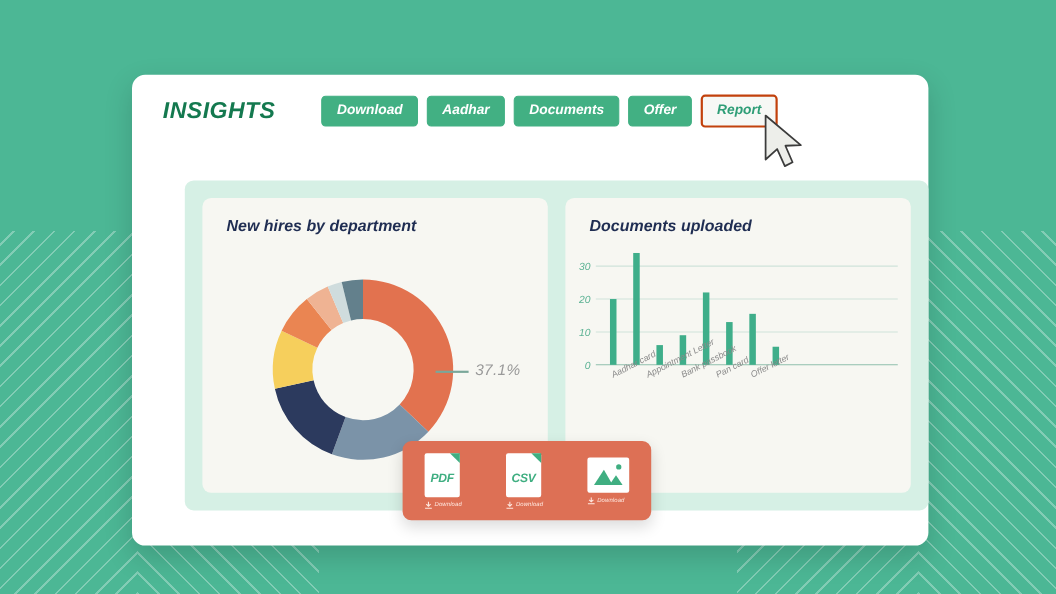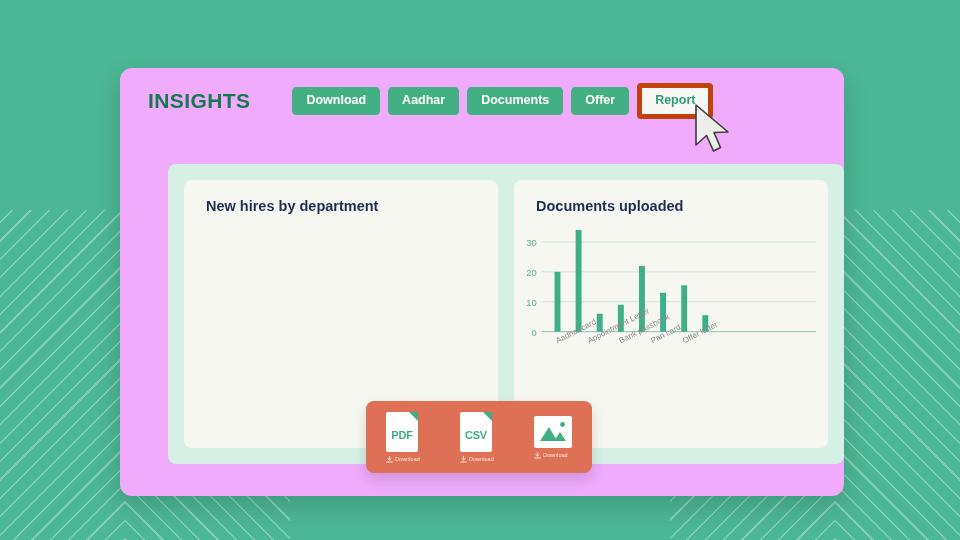--- a/index.html
+++ b/index.html
@@ -24,24 +24,25 @@
     background-position: left top, right top;
     background-repeat: no-repeat, no-repeat;
   }
   .chev.left  { left: -40px; }
   .chev.right { right: -40px; }
 
   
   .window {
     position: absolute; left: 120px; top: 68px;
     width: 724px; height: 428px;
-    background: #f0abfc;
+    background: #ffffff;
     border-radius: 12px;
     box-shadow: 0 10px 26px rgba(0,0,0,.16);
     overflow: visible;
+    font-style: italic;
   }
 
   .titlebar {
     display: flex; align-items: center;
     height: 66px; padding: 0 0 0 28px;
   }
   .brand {
     font-size: 21px; font-weight: bold; letter-spacing: .4px;
     color: #14794f;
   }
@@ -52,21 +53,21 @@
     border: 1px solid #42b083;
     border-radius: 4px;
     padding: 6px 13px 7px;
     line-height: 1;
     white-space: nowrap;
     cursor: pointer;
   }
   .tab.active {
     background: #f7f8f5;
     color: #2f9e77;
-    border: 5px solid #c2410c;
+    border: 2px solid #c2410c;
   }
 
   
   .panel {
     position: absolute; left: 24px; top: 96px;
     width: 676px; height: 300px;
     background: #d6f0e5;
     border-radius: 8px;
     margin-left: 24px;
   }
@@ -155,20 +156,36 @@
       <div class="tab">Offer</div>
       <div class="tab active">Report</div>
     </div>
   </div>
 
   <div class="panel">
     <div class="cards">
 
       <div class="card">
         <div class="card-title">New hires by department</div>
+        <div class="donut-wrap">
+          <svg width="100%" height="224" viewBox="0 0 310 224">
+            <g id="donut-slices" transform="translate(144,112)">
+                <path d="M 5.021051876504148e-15 -82 A 82 82 0 0 1 59.421556675337804 56.5073322877626 L 33.33404398860413 31.699235185818047 A 46 46 0 0 0 2.8166876380389124e-15 -46 Z" fill="#e2724f"></path>
+                <path d="M 59.421556675337804 56.5073322877626 A 82 82 0 0 1 -28.260719700310435 76.97617632761767 L -15.853574466027805 43.1817574520782 A 46 46 0 0 0 33.33404398860413 31.699235185818047 Z" fill="#7b93a8"></path>
+                <path d="M -28.260719700310435 76.97617632761767 A 82 82 0 0 1 -80.13598613259187 17.384583013608456 L -44.9543336841369 9.7523270564145 A 46 46 0 0 0 -15.853574466027805 43.1817574520782 Z" fill="#2c3a5e"></path>
+                <path d="M -80.13598613259187 17.384583013608456 A 82 82 0 0 1 -73.97498466819259 -35.37939574583871 L -41.49816213093731 -19.846978101324154 A 46 46 0 0 0 -44.9543336841369 9.7523270564145 Z" fill="#f6cf5c"></path>
+                <path d="M -73.97498466819259 -35.37939574583871 A 82 82 0 0 1 -51.068598000025176 -64.15604646728028 L -28.648237902453147 -35.98997728652308 A 46 46 0 0 0 -41.49816213093731 -19.846978101324154 Z" fill="#ea8552"></path>
+                <path d="M -51.068598000025176 -64.15604646728028 A 82 82 0 0 1 -32.09264068065053 -75.4590114840014 L -18.003188674511275 -42.33066497883005 A 46 46 0 0 0 -28.648237902453147 -35.98997728652308 Z" fill="#efb393"></path>
+                <path d="M -32.09264068065053 -75.4590114840014 A 82 82 0 0 1 -19.392917755945387 -79.67380209900327 L -10.878953863091315 -44.69505971407501 A 46 46 0 0 0 -18.003188674511275 -42.33066497883005 Z" fill="#cfdcdd"></path>
+                <path d="M -19.392917755945387 -79.67380209900327 A 82 82 0 0 1 5.776747478589782e-14 -82 L 3.240614439208902e-14 -46 A 46 46 0 0 0 -10.878953863091315 -44.69505971407501 Z" fill="#63808c"></path>
+              </g>
+          </svg>
+          <div class="leader-line"></div>
+          <div class="donut-label">37.1%</div>
+        </div>
       </div>
 
       <div class="card">
         <div class="card-title">Documents uploaded</div>
         <div class="bar-chart">
           <svg width="100%" height="170" viewBox="0 0 318 170">
             <g id="bar-grid">
                 <line x1="28" y1="112" x2="306" y2="112" stroke="#8fbfad" stroke-width="1"></line>
                 <line x1="28" y1="81.71428571428572" x2="306" y2="81.71428571428572" stroke="#cfe3da" stroke-width="1"></line>
                 <line x1="28" y1="51.42857142857143" x2="306" y2="51.42857142857143" stroke="#cfe3da" stroke-width="1"></line>

